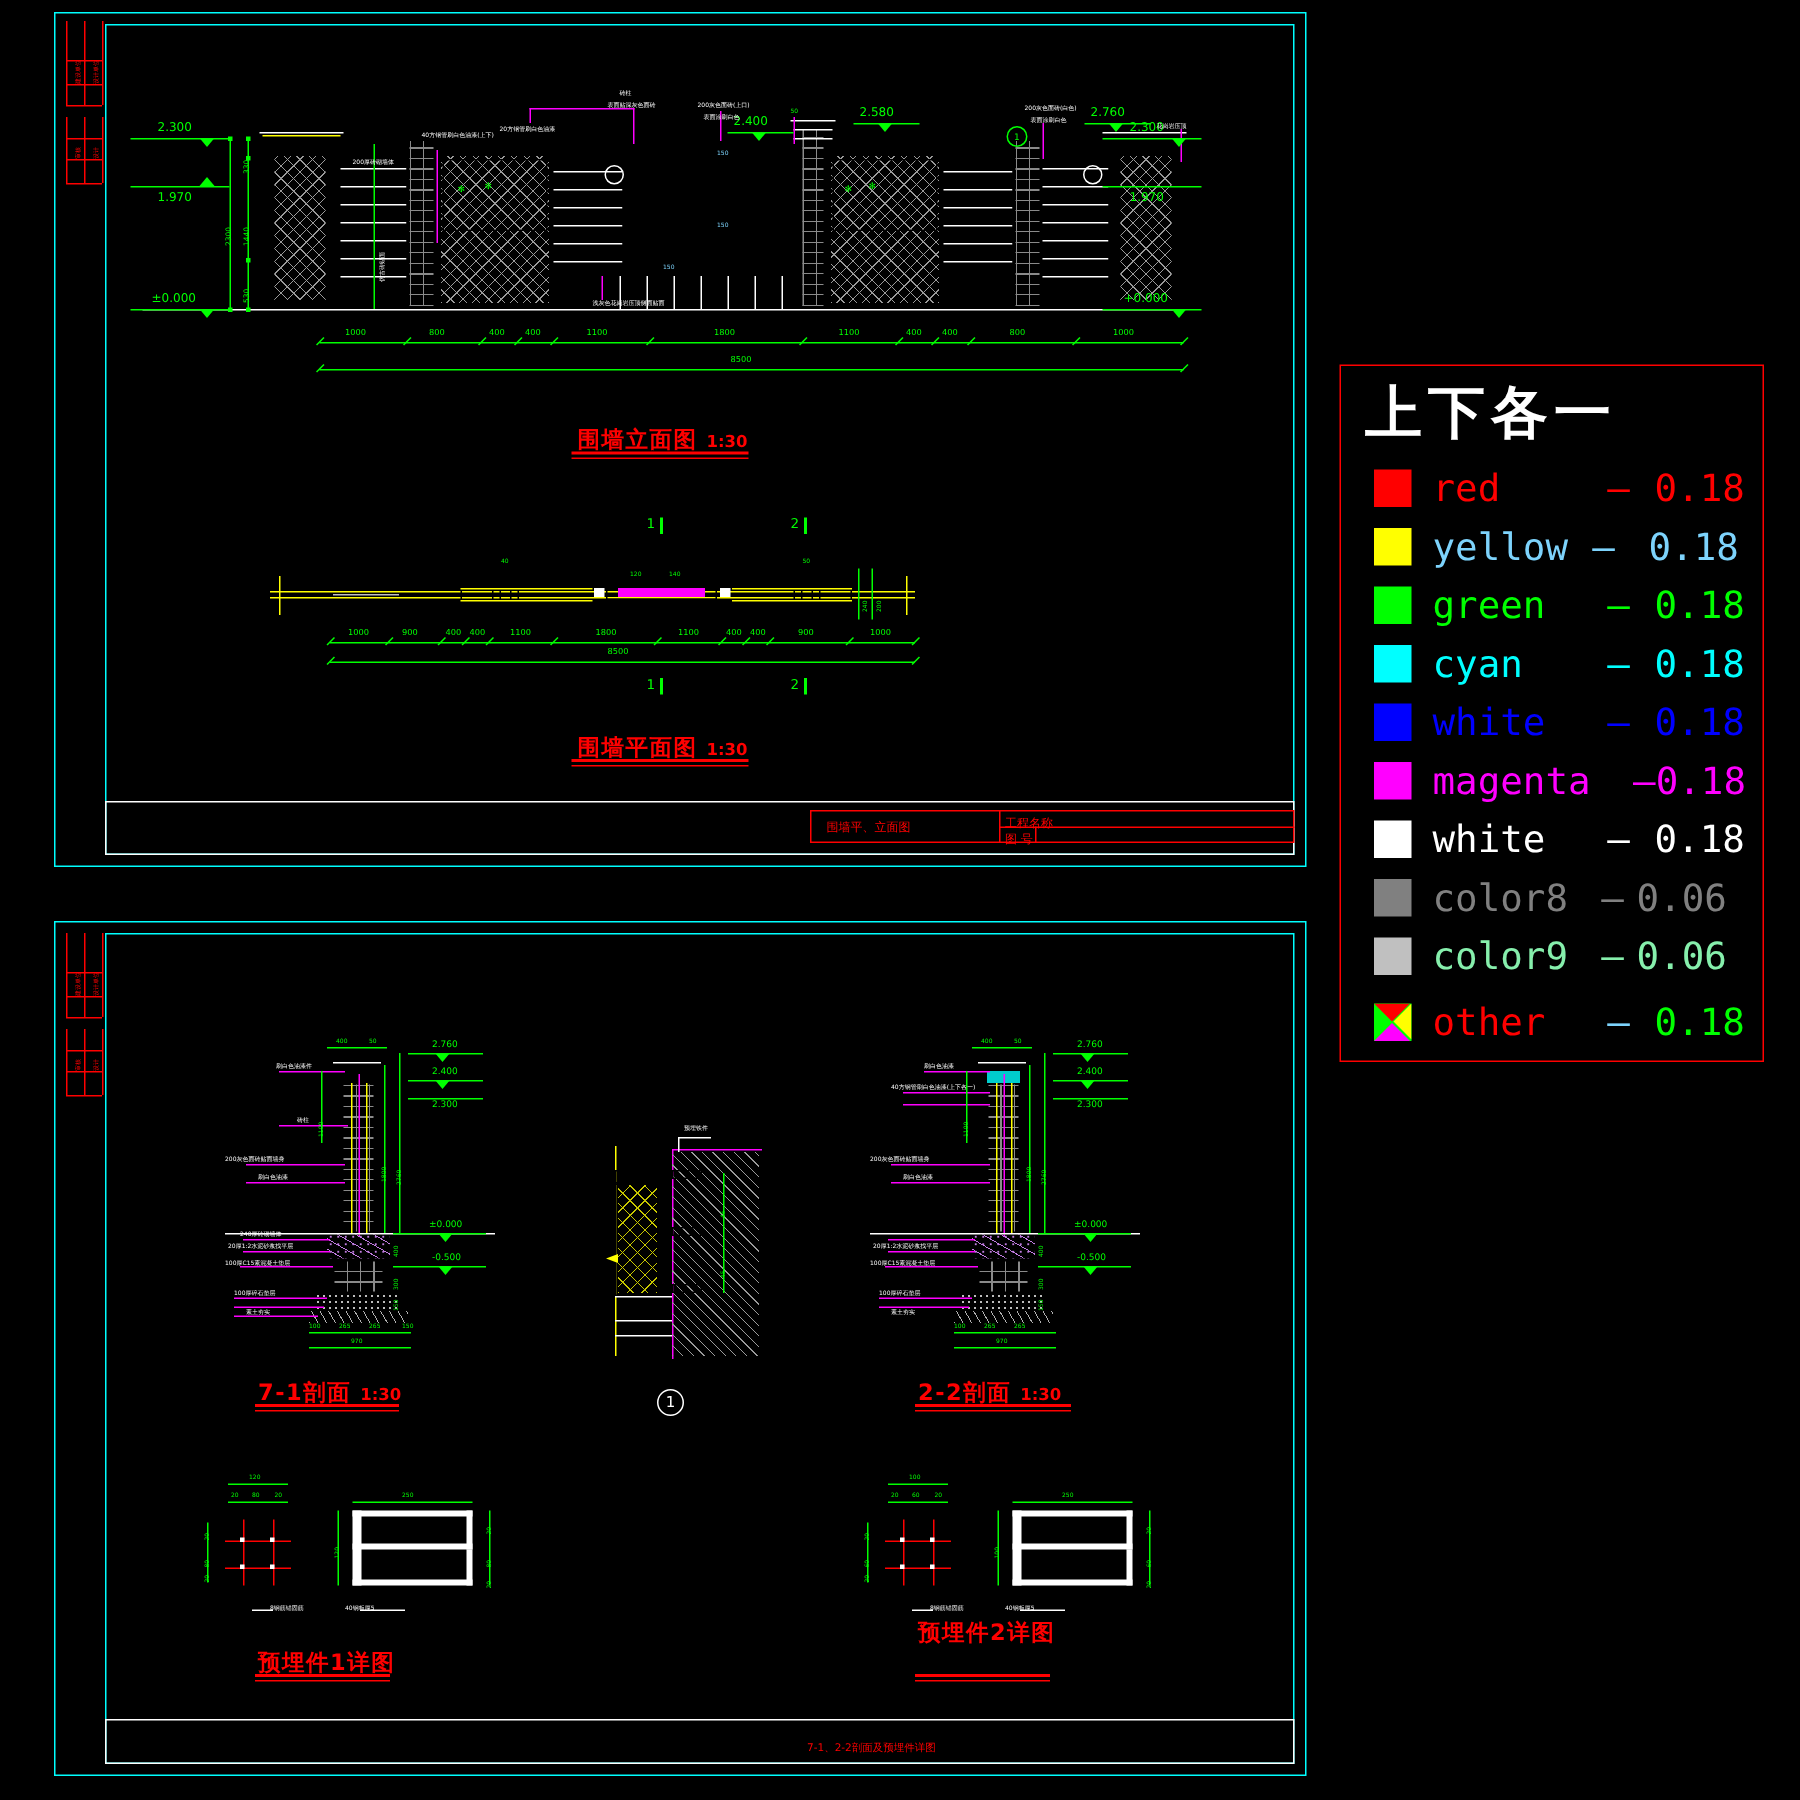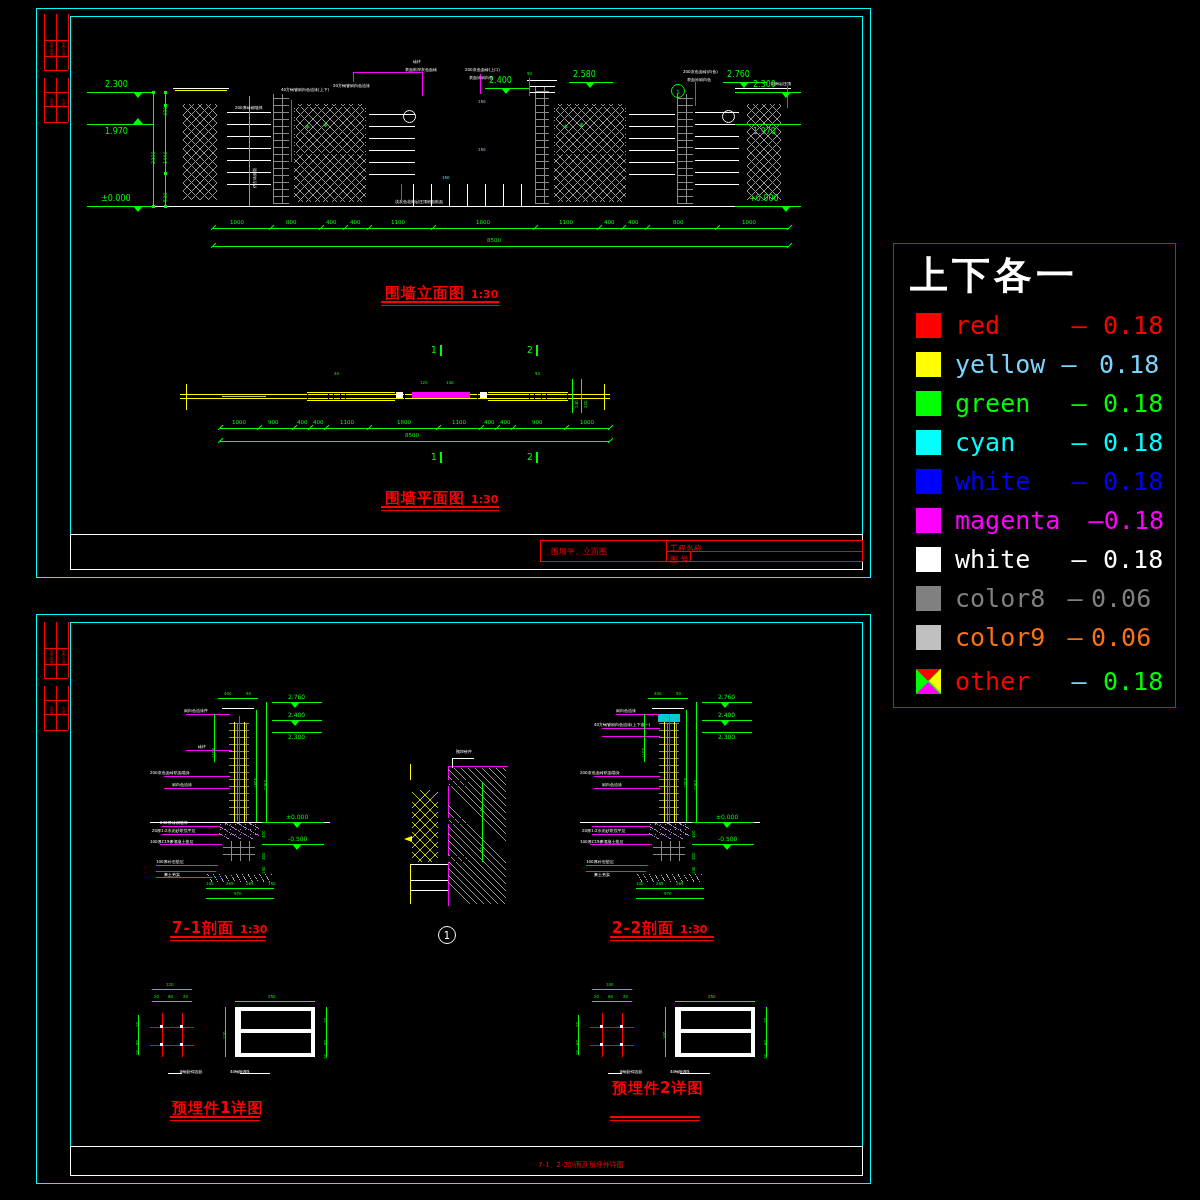--- a/index.html
+++ b/index.html
@@ -18,21 +18,21 @@
 
   
   .c-red     { color: #ff0000; }
   .c-yellow  { color: #7dd3fc; }
   .c-green   { color: #00ff00; }
   .c-cyan    { color: #00ffff; }
   .c-blue    { color: #0000ff; }
   .c-magenta { color: #ff00ff; }
   .c-white   { color: #ffffff; }
   .c-gray8   { color: #808080; }
-  .c-gray9   { color: #f97316; }
+  .c-gray9   { color: #86efac; }
 
   
   .ln { position: absolute; }
   .h { height: 0; border-top-width: 1px; border-top-style: solid; }
   .v { width: 0; border-left-width: 1px; border-left-style: solid; }
   .b-red     { border-color: #ff0000; }
   .b-green   { border-color: #00ff00; }
   .b-yellow  { border-color: #ffff00; }
   .b-white   { border-color: #ffffff; }
   .b-magenta { border-color: #ff00ff; }

